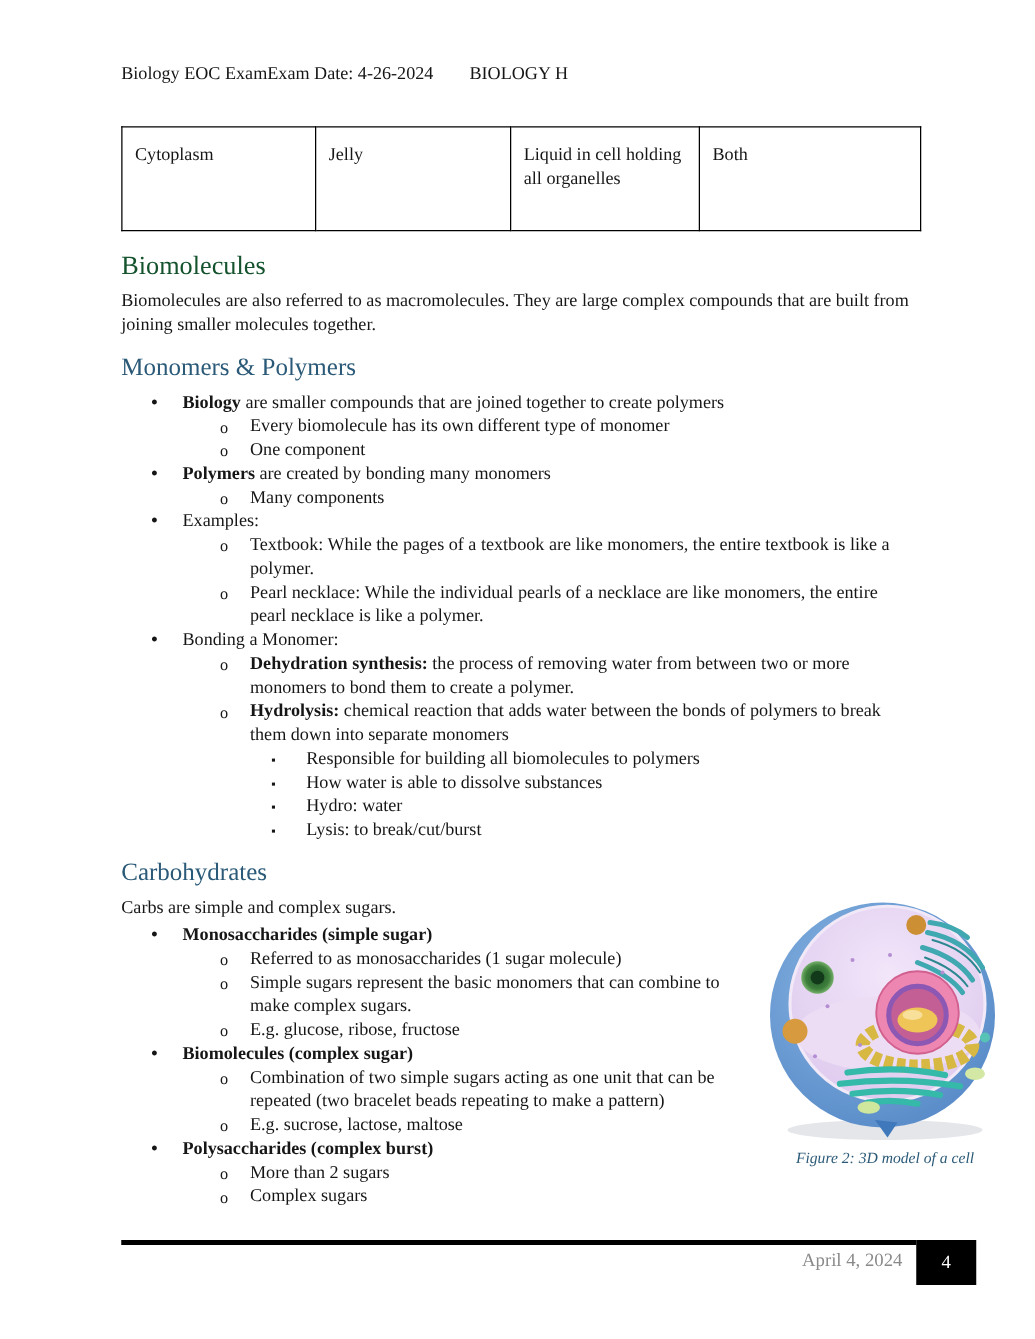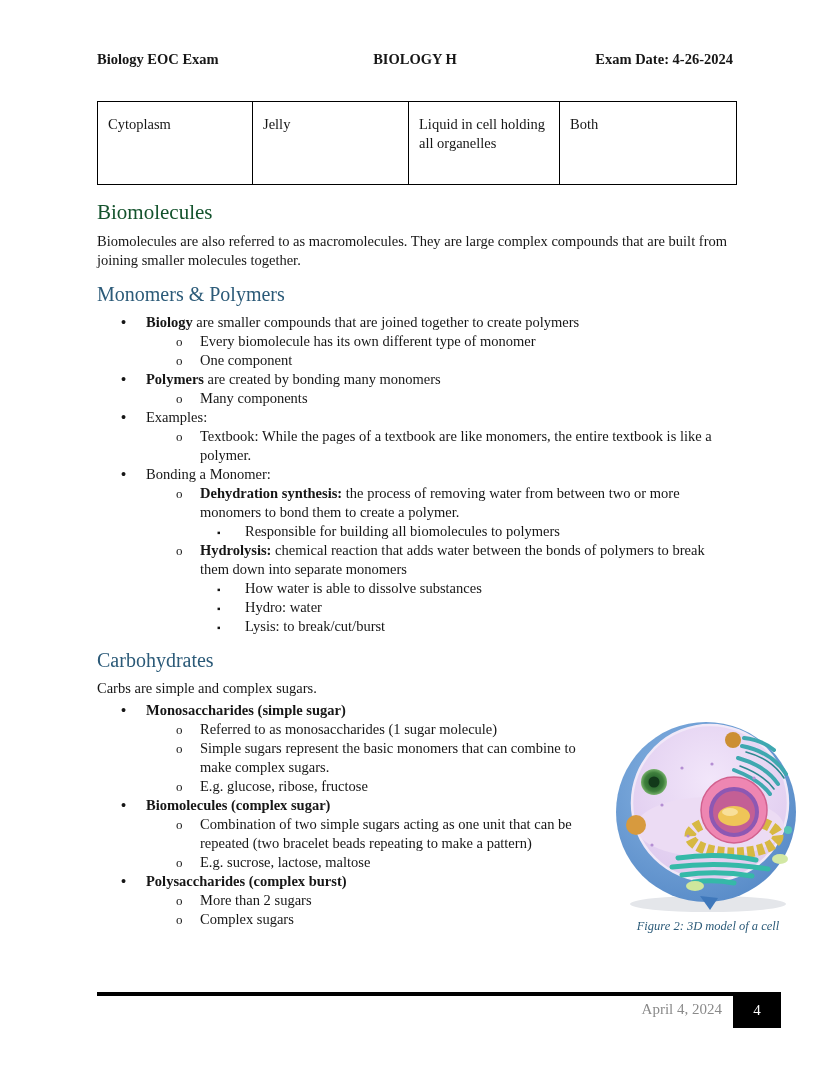--- a/index.html
+++ b/index.html
@@ -3,22 +3,22 @@
 <meta charset="utf-8">
 <style>
   html,body{margin:0;padding:0;background:#ffffff;}
   #page{
     position:relative;width:828px;height:1071px;background:#ffffff;
     font-family:"Liberation Serif","DejaVu Serif",serif;color:#161616;
     overflow:hidden;
   }
   .content{position:absolute;left:97px;top:0;width:636px;}
   
-  .hdr{display:flex;justify-content:space-between;align-items:baseline;
-       padding-top:51px;font-size:14.5px;font-weight:bold;}
+  .hdr{display:flex;justify-content:flex-start;align-items:baseline;
+       padding-top:51px;font-size:14.5px;}
   .hdr .c{position:absolute;left:0;right:0;text-align:center;}
   .hdr{position:relative;}
   
   table.tbl{border-collapse:collapse;margin-top:33px;width:636px;table-layout:fixed;}
   table.tbl td{border:1.4px solid #000;vertical-align:top;
                padding:13px 8px 8px 10px;font-size:14.5px;line-height:18.5px;height:83px;
                box-sizing:border-box;}
   
   .h1{font-size:21px;color:#14532d;margin-top:15px;margin-bottom:7px;}
   .h2{font-size:20px;color:#2b5a78;margin-top:13px;margin-bottom:7px;}
@@ -78,24 +78,25 @@
 
     <div class="h2">Monomers &amp; Polymers</div>
     <div class="blist">
         <div class="li lvl1"><span class="marker"></span><b>Biology</b><span> are smaller compounds that are joined together to create polymers</span></div>
         <div class="li lvl2"><span class="marker"></span><span>Every biomolecule has its own different type of monomer</span></div>
         <div class="li lvl2"><span class="marker"></span><span>One component</span></div>
         <div class="li lvl1"><span class="marker"></span><b>Polymers</b><span> are created by bonding many monomers</span></div>
         <div class="li lvl2"><span class="marker"></span><span>Many components</span></div>
         <div class="li lvl1"><span class="marker"></span><span>Examples:</span></div>
         <div class="li lvl2"><span class="marker"></span><span>Textbook: While the pages of a textbook are like monomers, the entire textbook is like a polymer.</span></div>
+        <div class="li lvl2"><span class="marker"></span><span>Pearl necklace: While the individual pearls of a necklace are like monomers, the entire pearl necklace is like a polymer.</span></div>
         <div class="li lvl1"><span class="marker"></span><span>Bonding a Monomer:</span></div>
         <div class="li lvl2"><span class="marker"></span><b>Dehydration synthesis:</b><span> the process of removing water from between two or more monomers to bond them to create a polymer.</span></div>
+        <div class="li lvl2"><span class="marker"></span><b>Hydrolysis:</b><span> chemical reaction that adds water between the bonds of polymers to break them down into separate monomers</span></div>
         <div class="li lvl3"><span class="marker"></span><span>Responsible for building all biomolecules to polymers</span></div>
-        <div class="li lvl2"><span class="marker"></span><b>Hydrolysis:</b><span> chemical reaction that adds water between the bonds of polymers to break them down into separate monomers</span></div>
         <div class="li lvl3"><span class="marker"></span><span>How water is able to dissolve substances</span></div>
         <div class="li lvl3"><span class="marker"></span><span>Hydro: water</span></div>
         <div class="li lvl3"><span class="marker"></span><span>Lysis: to break/cut/burst</span></div>
       </div>
 
     <div class="h2">Carbohydrates</div>
     <div class="para">Carbs are simple and complex sugars.</div>
     <div class="blist clist">
         <div class="li lvl1"><span class="marker"></span><b>Monosaccharides (simple sugar)</b></div>
         <div class="li lvl2"><span class="marker"></span><span>Referred to as monosaccharides (1 sugar molecule)</span></div>

